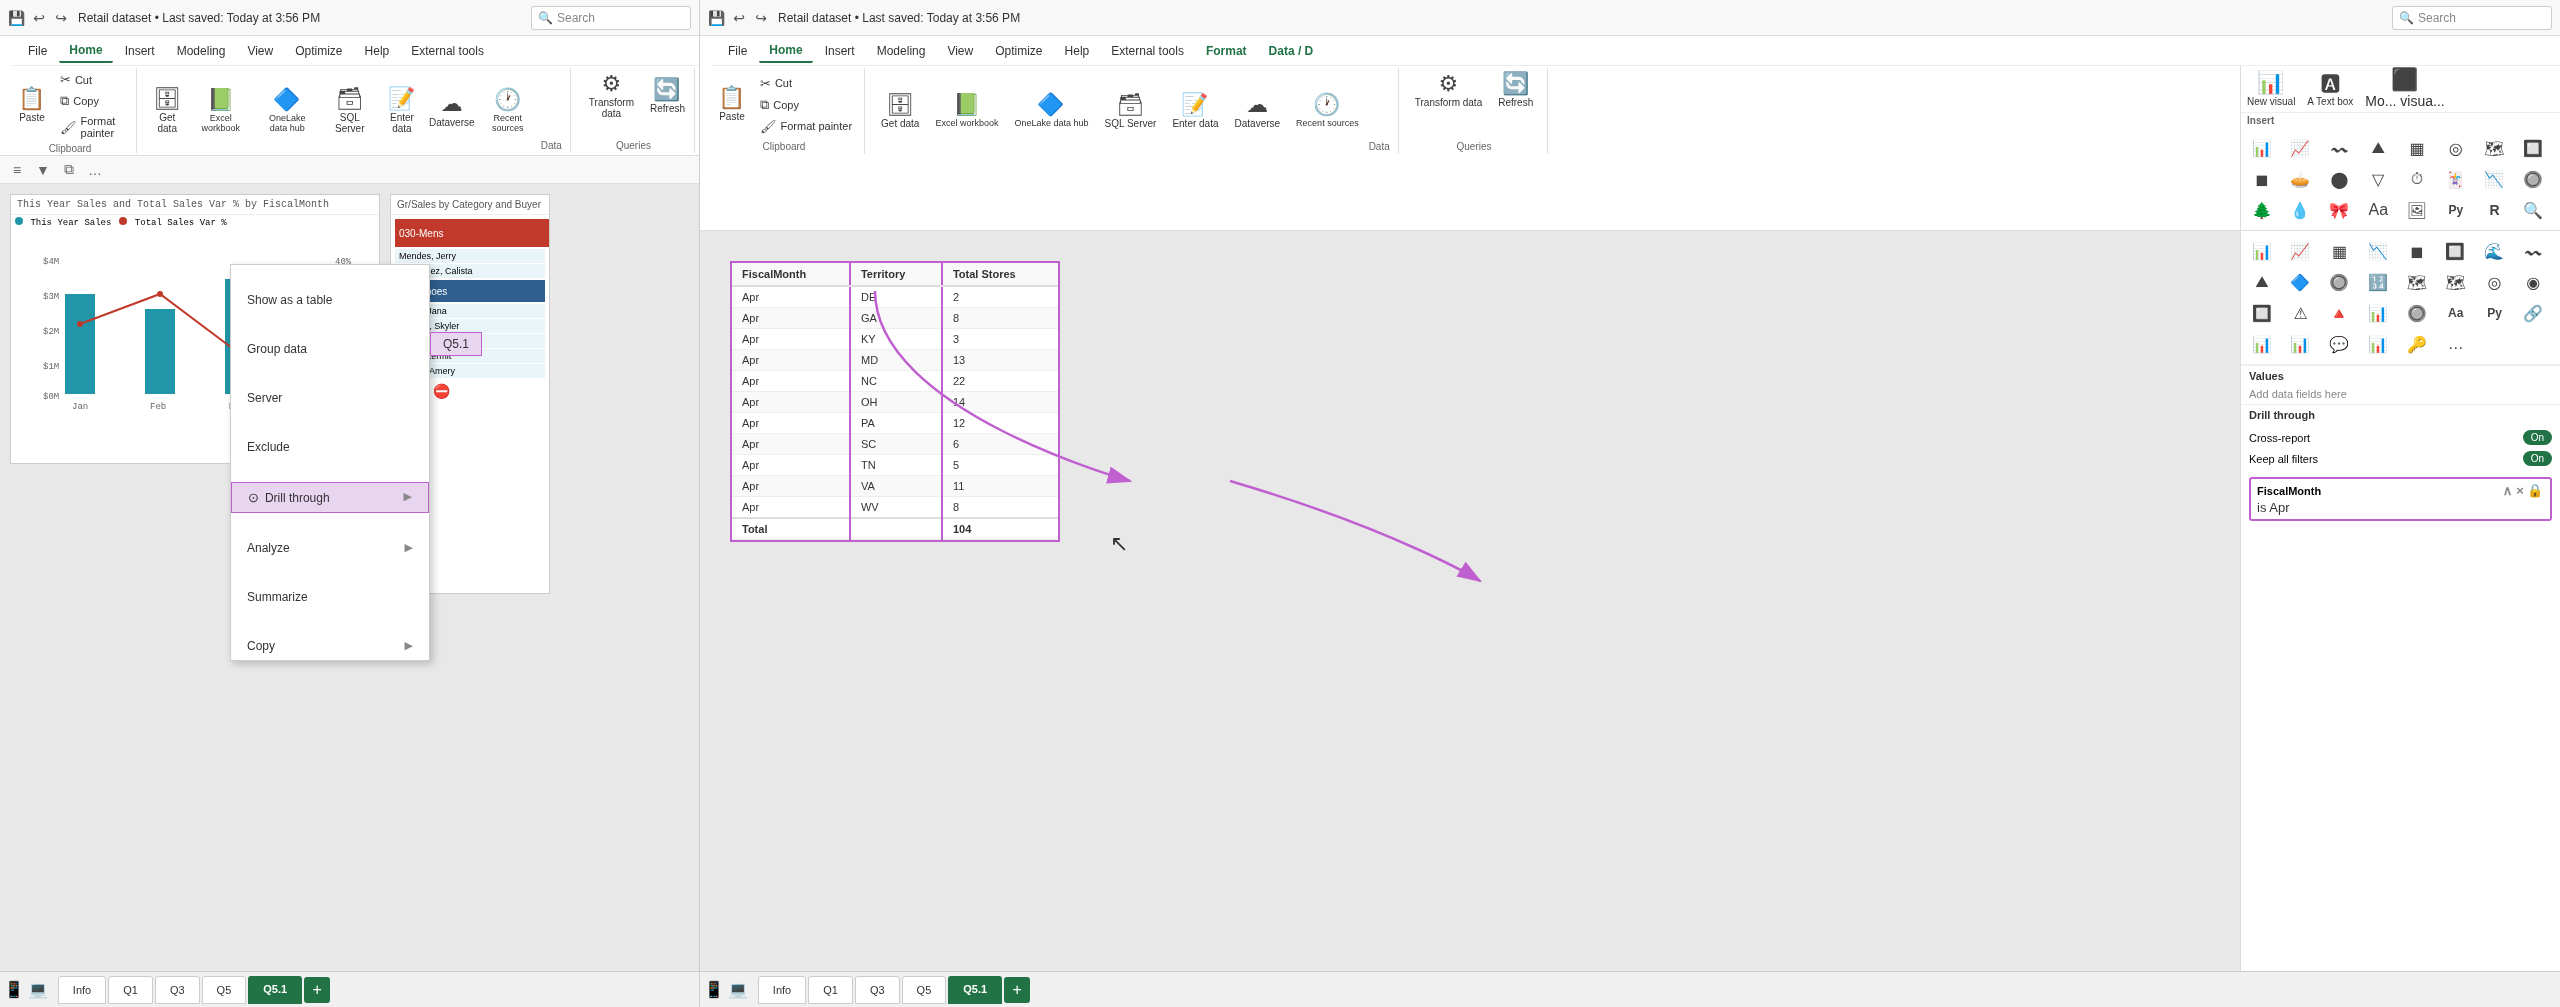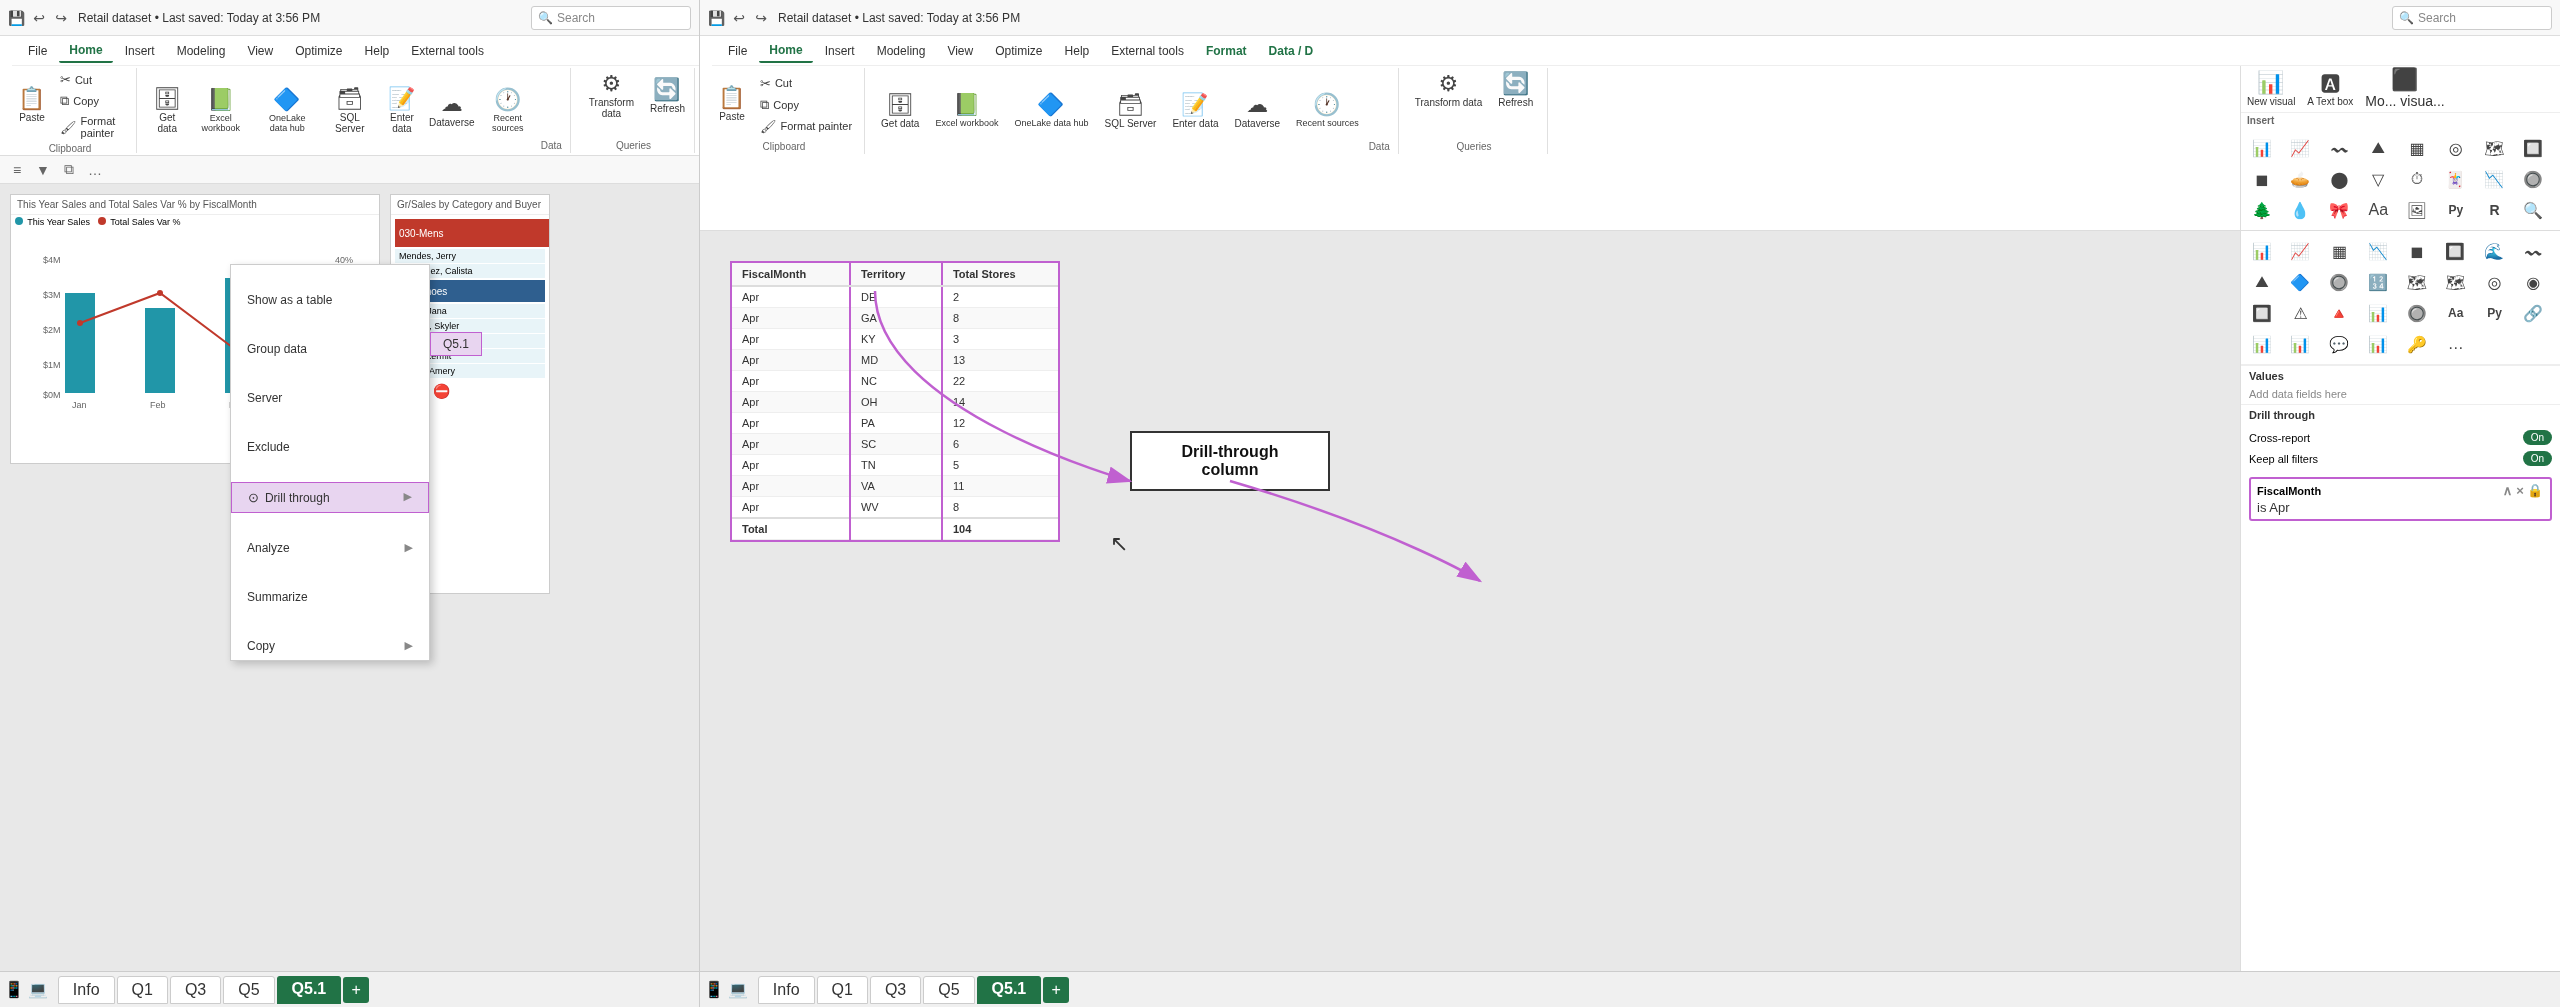--- a/index.html
+++ b/index.html
@@ -318,21 +318,21 @@
     }
     .tab-item {
       height: 28px;
       padding: 0 14px;
       background: #fff;
       border: 1px solid #ccc;
       border-radius: 3px 3px 0 0;
       display: flex;
       align-items: center;
       justify-content: center;
-      font-size: 16px;
+      font-size: 11px;
       color: #333;
       cursor: pointer;
     }
     .tab-item.active { background: #fff; border-bottom: 2px solid #217346; font-weight: 600; }
     .tab-item.teal { background: #217346; color: #fff; border-color: #217346; }
     .tab-add {
       width: 26px; height: 26px;
       background: #217346;
       color: #fff;
       border-radius: 3px;
@@ -548,21 +548,21 @@
 
   <div class="sub-toolbar">
     <div class="sub-toolbar-icon">≡</div>
     <div class="sub-toolbar-icon">▼</div>
     <div class="sub-toolbar-icon">⧉</div>
     <div class="sub-toolbar-icon">…</div>
   </div>
 
   <div class="canvas-area">
 
-    <div class="visual-card" style="top: 10px; left: 10px; width: 370px; height: 270px;">
+    <div class="visual-card" style="top: 10px; left: 10px; width: 370px; height: 270px; font-family: Liberation Mono, monospace;">
       <div class="visual-card-title">This Year Sales and Total Sales Var % by FiscalMonth</div>
       <div class="chart-legend">
         <span>
           <span class="legend-dot" style="background:#2196a8;"></span>
           <span>This Year Sales</span>
         </span>
         <span>
           <span class="legend-dot" style="background:#c0392b;"></span>
           <span>Total Sales Var %</span>
         </span>
@@ -902,23 +902,20 @@
           <tfoot>
             <tr class="total-row">
               <td>Total</td>
               <td class="highlight-col"></td>
               <td>104</td>
             </tr>
           </tfoot>
         </table>
       </div>
 
-      <div class="drillthrough-label" style="top: 200px; left: 430px; width: 200px;">
-        Drill-through<br>column
-      </div>
 
       <div class="cursor-icon" style="top: 300px; left: 410px;">
         ↖
       </div>
 
       <svg style="position:absolute; top:0; left:0; width:100%; height:100%; pointer-events:none; overflow:visible;">
 
         <path d="M 175 60 C 175 180, 430 250, 430 250" class="pink-arrow" marker-end="url(#arrow-head)"></path>
 
         <path d="M 530 250 C 700 300, 780 350, 780 350" class="pink-arrow" marker-end="url(#arrow-head)"></path>

